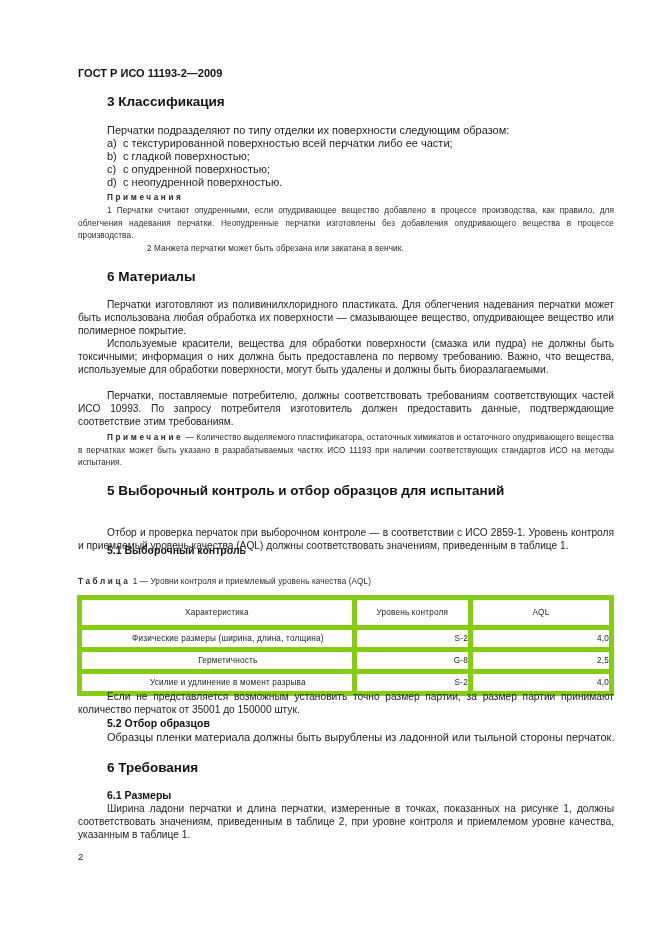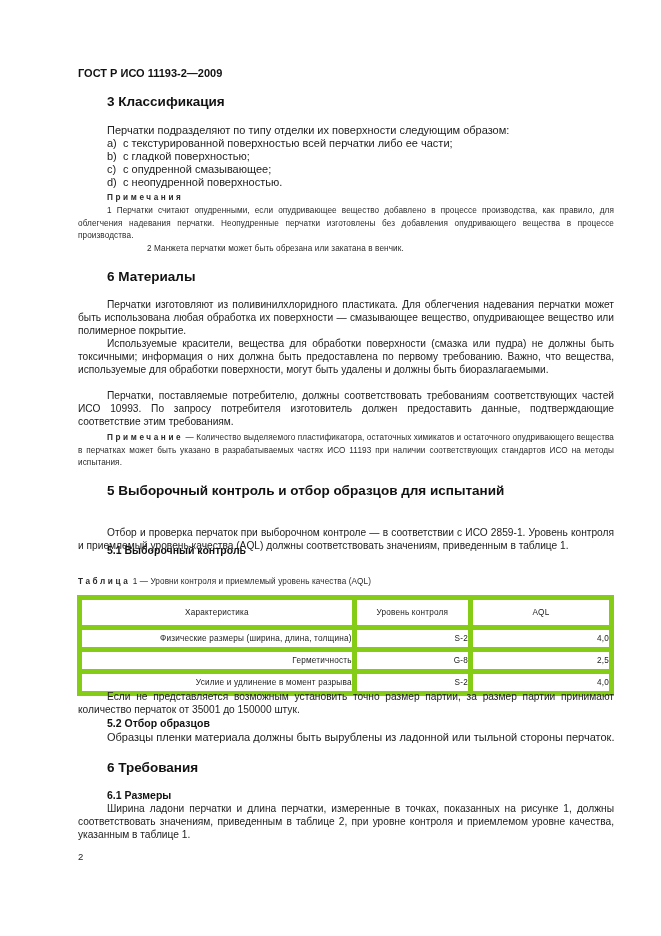--- a/index.html
+++ b/index.html
@@ -15,38 +15,38 @@
   .small { font-size: 8.2px; line-height: 12.6px; color: #2a2a2a; text-align: justify; letter-spacing: 0.1px; }
   .small.indent { text-indent: 29px; }
   .spaced { letter-spacing: 2.6px; font-weight: bold; }
   .list-line { font-size: 11px; line-height: 13px; color: #222; white-space: nowrap; }
   .list-line .mk { display: inline-block; width: 16px; }
   table.t1 { position: absolute; left: 77px; top: 595px; width: 537px;
              border-collapse: collapse; font-size: 8.2px; color: #222; letter-spacing: 0.2px; }
   table.t1 th, table.t1 td { border: 5px solid #84cc16; padding: 0; }
   table.t1 th { font-weight: normal; height: 25px; text-align: center; border-bottom: 1.5px solid #111; }
   table.t1 td { height: 17px; }
-  table.t1 td.c1 { padding-left: 22px; text-align: right; margin-top: 41px; }
+  table.t1 td.c1 { padding-left: 22px; text-align: center; margin-top: 41px; }
   table.t1 td.c2, table.t1 td.c3 { text-align: right; }
   table.t1 .w1 { width: 279px; } table.t1 .w2 { width: 115px; } table.t1 .w3 { width: 142px; }
   .page-num { left: 78px; top: 851px; font-size: 9.5px; color: #222; }
 </style>
 </head>
 <body>
 
 <div class="page">
 
   <div class="abs doc-id">ГОСТ Р ИСО 11193-2—2009</div>
 
   <div class="abs h1" style="left:107px; top:94px;">3  Классификация</div>
   <div class="abs list-line" style="left:107px; top:124px;">Перчатки подразделяют по типу отделки их поверхности следующим образом:</div>
   <div class="abs" style="left:107px; top:137px;">
     <div class="list-line"><span class="mk">a)</span><span>с текстурированной поверхностью всей перчатки либо ее части;</span></div>
     <div class="list-line"><span class="mk">b)</span><span>с гладкой поверхностью;</span></div>
-    <div class="list-line"><span class="mk">c)</span><span>с опудренной смазывающее;</span></div>
+    <div class="list-line"><span class="mk">c)</span><span>с опудренной поверхностью;</span></div>
     <div class="list-line"><span class="mk">d)</span><span>с неопудренной поверхностью.</span></div>
   </div>
   <div class="abs small spaced" style="left:107px; top:192px;">Примечания</div>
   <div class="abs small indent" style="left:78px; top:205px; width:536px;">1  Перчатки считают опудренными, если опудривающее вещество добавлено в процессе производства, как правило, для облегчения надевания перчатки. Неопудренные перчатки изготовлены без добавления опудривающего вещества в процессе производства.</div>
   <div class="abs small" style="left:107px; top:243px;margin-left:40px;">2  Манжета перчатки может быть обрезана или закатана в венчик.</div>
 
   <div class="abs h1" style="left:107px; top:269px;">6  Материалы</div>
   <div class="abs p indent" style="left:78px; top:298px; width:536px;">Перчатки изготовляют из поливинилхлоридного пластиката. Для облегчения надевания перчатки может быть использована любая обработка их поверхности — смазывающее вещество, опудривающее вещество или полимерное покрытие.</div>
   <div class="abs p indent" style="left:78px; top:337px; width:536px;">Используемые красители, вещества для обработки поверхности (смазка или пудра) не должны быть токсичными; информация о них должна быть предоставлена по первому требованию. Важно, что вещества, используемые для обработки поверхности, могут быть удалены и должны быть биоразлагаемыми.</div>
   <div class="abs p indent" style="left:78px; top:389px; width:536px;">Перчатки, поставляемые потребителю, должны соответствовать требованиям соответствующих частей ИСО 10993. По запросу потребителя изготовитель должен предоставить данные, подтверждающие соответствие этим требованиям.</div>

